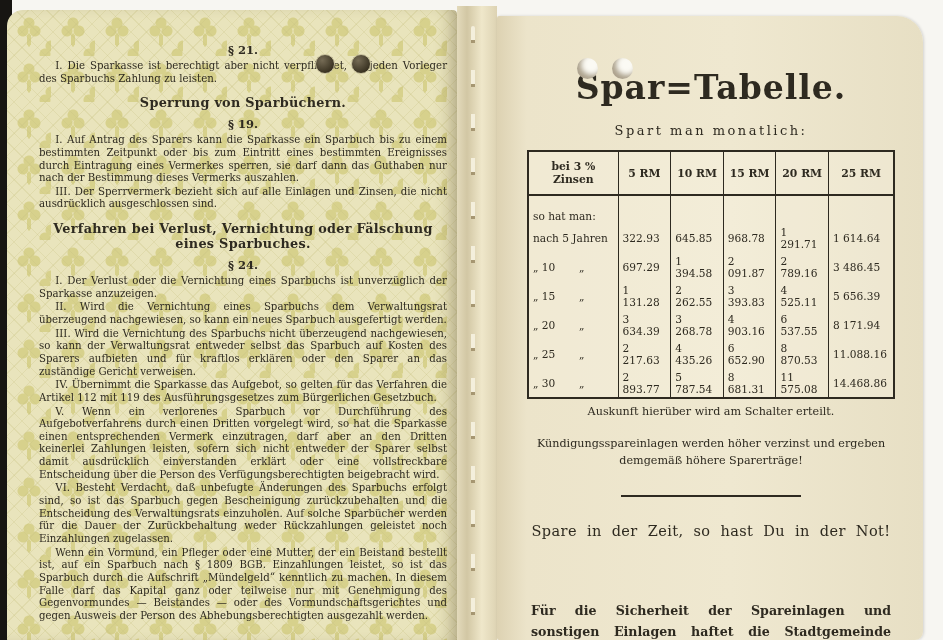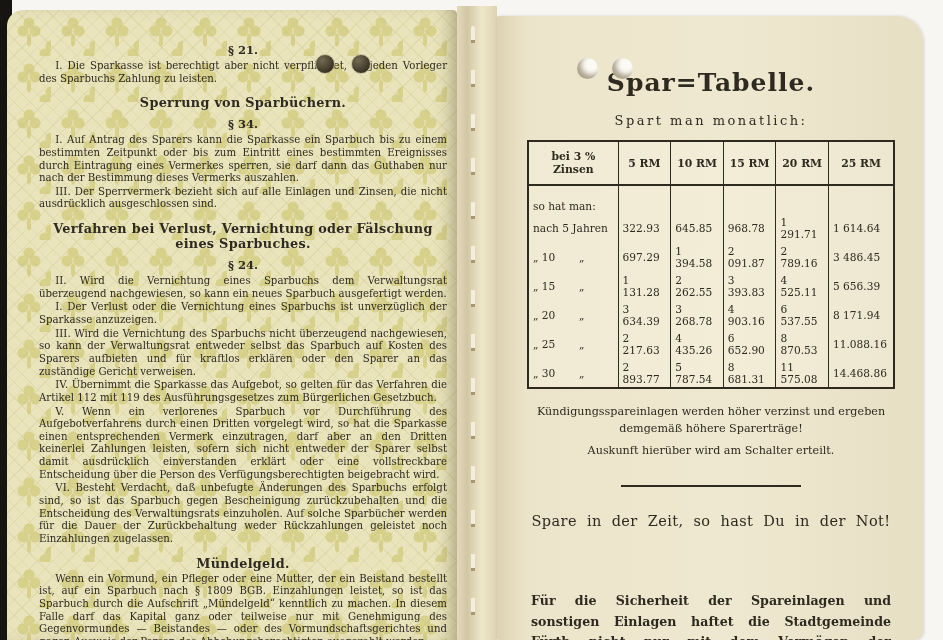--- a/index.html
+++ b/index.html
@@ -74,21 +74,21 @@
   
   .page-right{
     position:absolute;left:497px;top:16px;width:426px;height:624px;
     background:linear-gradient(90deg,#ddd2b2 0,var(--paper-right) 7%, #efe8d0 55%, #e7dfc4 100%);
     border-radius:2px 26px 8px 2px;
     box-shadow:1px 0 3px rgba(0,0,0,.15);
     padding:30px 28px 0 30px;
     text-align:center;
   }
   .title{
-    font-size:25px;font-weight:bold;margin:22px 0 0;letter-spacing:1px;
+    font-size:33px;font-weight:bold;margin:22px 0 0;letter-spacing:1px;
     font-family:"DejaVu Serif","Liberation Serif",serif;
   }
   .subtitle{font-size:13px;margin-top:16px;letter-spacing:2.5px;}
   table.spar{
     border-collapse:collapse;margin:12px auto 0;width:368px;
     border:2.5px solid var(--ink);
     background:rgba(255,252,240,.25);
   }
   table.spar th{
     font-size:10.8px;font-weight:bold;padding:8px 2px;
@@ -117,32 +117,31 @@
 <div class="scan">
   <div class="edge-strip"></div>
 
   <div class="page page-left">
     <span class="hole hole-dark hd-1"></span>
     <span class="hole hole-dark hd-2"></span>
     <div class="left-content" id="left-blocks">
         <div class="blk section">§ 21.</div>
         <div class="blk para">I. Die Sparkasse ist berechtigt aber nicht verpflichtet, an jeden Vorleger des Sparbuchs Zahlung zu leisten.</div>
         <h2 class="blk heading">Sperrung von Sparbüchern.</h2>
-        <div class="blk section">§ 34.</div>
+        <div class="blk section">§ 19.</div>
         <div class="blk para">I. Auf Antrag des Sparers kann die Sparkasse ein Sparbuch bis zu einem bestimmten Zeitpunkt oder bis zum Eintritt eines bestimmten Ereignisses durch Eintragung eines Vermerkes sperren, sie darf dann das Guthaben nur nach der Bestimmung dieses Vermerks auszahlen.</div>
         <div class="blk para">III. Der Sperrvermerk bezieht sich auf alle Einlagen und Zinsen, die nicht ausdrücklich ausgeschlossen sind.</div>
         <h2 class="blk heading">Verfahren bei Verlust, Vernichtung oder Fälschung eines Sparbuches.</h2>
         <div class="blk section">§ 24.</div>
+        <div class="blk para">I. Der Verlust oder die Vernichtung eines Sparbuchs ist unverzüglich der Sparkasse anzuzeigen.</div>
         <div class="blk para">II. Wird die Vernichtung eines Sparbuchs dem Verwaltungsrat überzeugend nachgewiesen, so kann ein neues Sparbuch ausgefertigt werden.</div>
-        <div class="blk para">I. Der Verlust oder die Vernichtung eines Sparbuchs ist unverzüglich der Sparkasse anzuzeigen.</div>
         <div class="blk para">III. Wird die Vernichtung des Sparbuchs nicht überzeugend nachgewiesen, so kann der Verwaltungsrat entweder selbst das Sparbuch auf Kosten des Sparers aufbieten und für kraftlos erklären oder den Sparer an das zuständige Gericht verweisen.</div>
         <div class="blk para">IV. Übernimmt die Sparkasse das Aufgebot, so gelten für das Verfahren die Artikel 112 mit 119 des Ausführungsgesetzes zum Bürgerlichen Gesetzbuch.</div>
         <div class="blk para">V. Wenn ein verlorenes Sparbuch vor Durchführung des Aufgebotverfahrens durch einen Dritten vorgelegt wird, so hat die Sparkasse einen entsprechenden Vermerk einzutragen, darf aber an den Dritten keinerlei Zahlungen leisten, sofern sich nicht entweder der Sparer selbst damit ausdrücklich einverstanden erklärt oder eine vollstreckbare Entscheidung über die Person des Verfügungsberechtigten beigebracht wird.</div>
         <div class="blk para">VI. Besteht Verdacht, daß unbefugte Änderungen des Sparbuchs erfolgt sind, so ist das Sparbuch gegen Bescheinigung zurückzubehalten und die Entscheidung des Verwaltungsrats einzuholen. Auf solche Sparbücher werden für die Dauer der Zurückbehaltung weder Rückzahlungen geleistet noch Einzahlungen zugelassen.</div>
-        <h2 class="blk heading">Mündelgeld.</h2>
         <div class="blk para">Wenn ein Vormund, ein Pfleger oder eine Mutter, der ein Beistand bestellt ist, auf ein Sparbuch nach § 1809 BGB. Einzahlungen leistet, so ist das Sparbuch durch die Aufschrift „Mündelgeld“ kenntlich zu machen. In diesem Falle darf das Kapital ganz oder teilweise nur mit Genehmigung des Gegenvormundes — Beistandes — oder des Vormundschaftsgerichtes und gegen Ausweis der Person des Abhebungsberechtigten ausgezahlt werden.</div>
       </div>
 
   </div>
 
   <div class="gutter">
     <div class="stitches"></div>
   </div>
 
   <div class="page page-right">
@@ -213,19 +212,19 @@
           <tr class="last">
             <td class="lbl">„ 30       „</td>
             <td class="num">2 893.77</td>
             <td class="num">5 787.54</td>
             <td class="num">8 681.31</td>
             <td class="num">11 575.08</td>
             <td class="num">14.468.86</td>
           </tr>
         </tbody>
     </table>
+    <p class="note note-2">Auskunft hierüber wird am Schalter erteilt.</p>
     <p class="note note-1">Kündigungsspareinlagen werden höher verzinst und ergeben demgemäß höhere Sparerträge!</p>
-    <p class="note note-2">Auskunft hierüber wird am Schalter erteilt.</p>
     <div class="rule"></div>
     <p class="motto">Spare in der Zeit, so hast Du in der Not!</p>
     <p class="guarantee">Für die Sicherheit der Spareinlagen und sonstigen Einlagen haftet die Stadtgemeinde Fürth nicht nur mit dem Vermögen der Sparkasse, sondern auch mit dem gesamten Vermögen und den Einkünften der Stadt Fürth.</p>
   </div>
 </div>
 
 </body></html>

